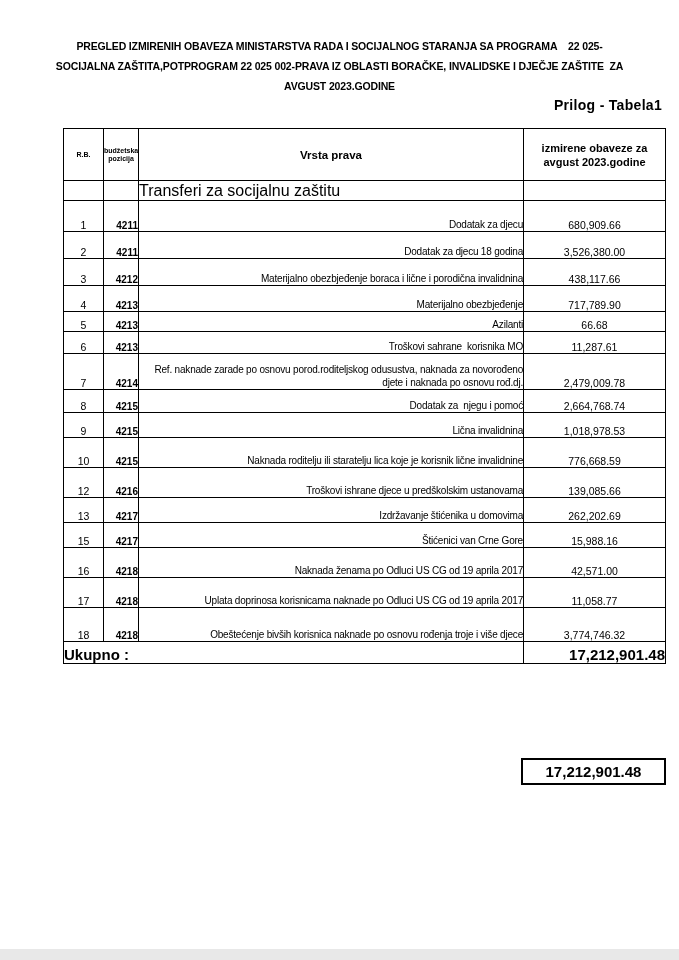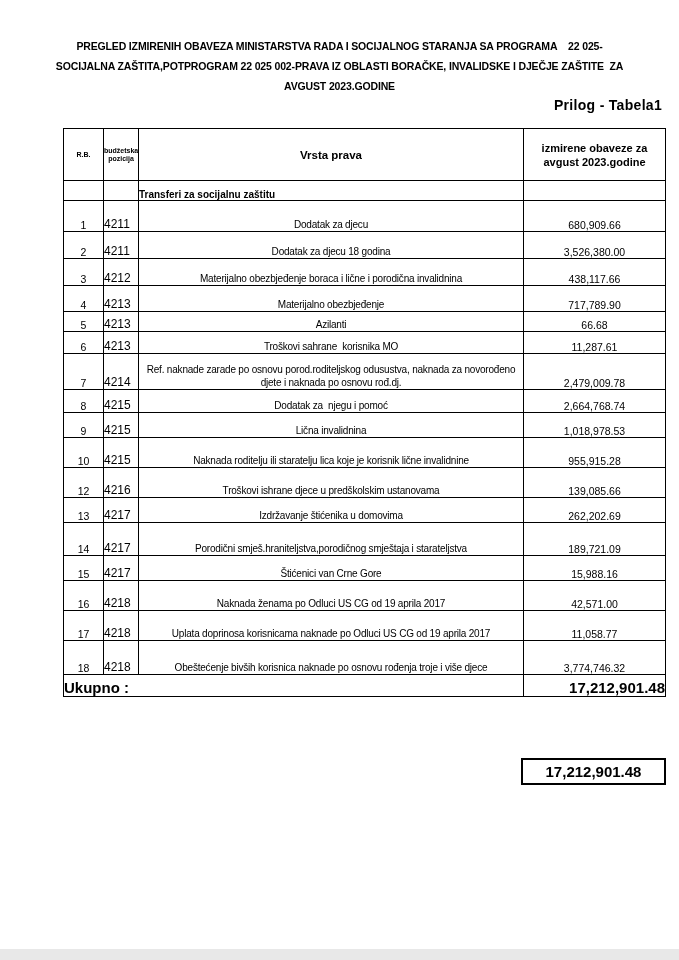--- a/index.html
+++ b/index.html
@@ -41,27 +41,27 @@
     overflow:hidden;
   }
   tr.header-row { height:52px; }
   tr.header-row th { vertical-align:middle; text-align:center; font-weight:bold; }
   .th-rb       { font-size:7px; }
   .th-pos      { font-size:7px; line-height:8px; padding:0 2px; }
   .th-type     { font-size:11.5px; }
   .th-amount   { font-size:11px; line-height:14px; padding:0 3px; }
   tr.section-row { height:20px; }
   .section-label {
-    font-weight:bold; font-size:10px;
+    font-weight:normal; font-size:16px;
     padding:0 0 2px 3px; white-space:pre; vertical-align:middle;
   }
   .cell-rb   { text-align:center; font-size:10.5px; padding-bottom:4px; }
-  .cell-pos  { text-align:left; font-size:12px;  padding-bottom:5px; }
+  .cell-pos  { text-align:right; font-size:10px;  padding-bottom:5px;font-weight:bold; }
   .cell-label{
-    text-align:center; font-size:10px; letter-spacing:-0.2px;
+    text-align:right; font-size:10px; letter-spacing:-0.2px;
     line-height:12.5px; padding:2px 4px 4px 3px; white-space:pre-wrap;
   }
   .cell-amount{
     text-align:center; font-size:10.5px;
     padding:2px 3px 4px 2px; white-space:nowrap;
   }
   tr.total-row { height:22px; }
   .total-label {
     font-weight:bold; font-size:15px;
     padding:0 0 2px 2px; vertical-align:middle; white-space:pre;
@@ -165,39 +165,33 @@
         <tr style="height: 25px;">
           <td class="cell-rb">9</td>
           <td class="cell-pos">4215</td>
           <td class="cell-label">Lična invalidnina</td>
           <td class="cell-amount">1,018,978.53</td>
         </tr>
         <tr style="height: 30px;">
           <td class="cell-rb">10</td>
           <td class="cell-pos">4215</td>
           <td class="cell-label">Naknada roditelju ili staratelju lica koje je korisnik lične invalidnine</td>
-          <td class="cell-amount">955,915.28</td>
+          <td class="cell-amount">776,668.59</td>
         </tr>
         <tr style="height: 30px;">
           <td class="cell-rb">12</td>
           <td class="cell-pos">4216</td>
           <td class="cell-label">Troškovi ishrane djece u predškolskim ustanovama</td>
           <td class="cell-amount">139,085.66</td>
         </tr>
         <tr style="height: 25px;">
           <td class="cell-rb">13</td>
           <td class="cell-pos">4217</td>
           <td class="cell-label">Izdržavanje štićenika u domovima</td>
           <td class="cell-amount">262,202.69</td>
-        </tr>
-        <tr style="height: 33px;">
-          <td class="cell-rb">14</td>
-          <td class="cell-pos">4217</td>
-          <td class="cell-label">Porodični smješ.hraniteljstva,porodičnog smještaja i starateljstva</td>
-          <td class="cell-amount">189,721.09</td>
         </tr>
         <tr style="height: 25px;">
           <td class="cell-rb">15</td>
           <td class="cell-pos">4217</td>
           <td class="cell-label">Štićenici van Crne Gore</td>
           <td class="cell-amount">15,988.16</td>
         </tr>
         <tr style="height: 30px;">
           <td class="cell-rb">16</td>
           <td class="cell-pos">4218</td>

